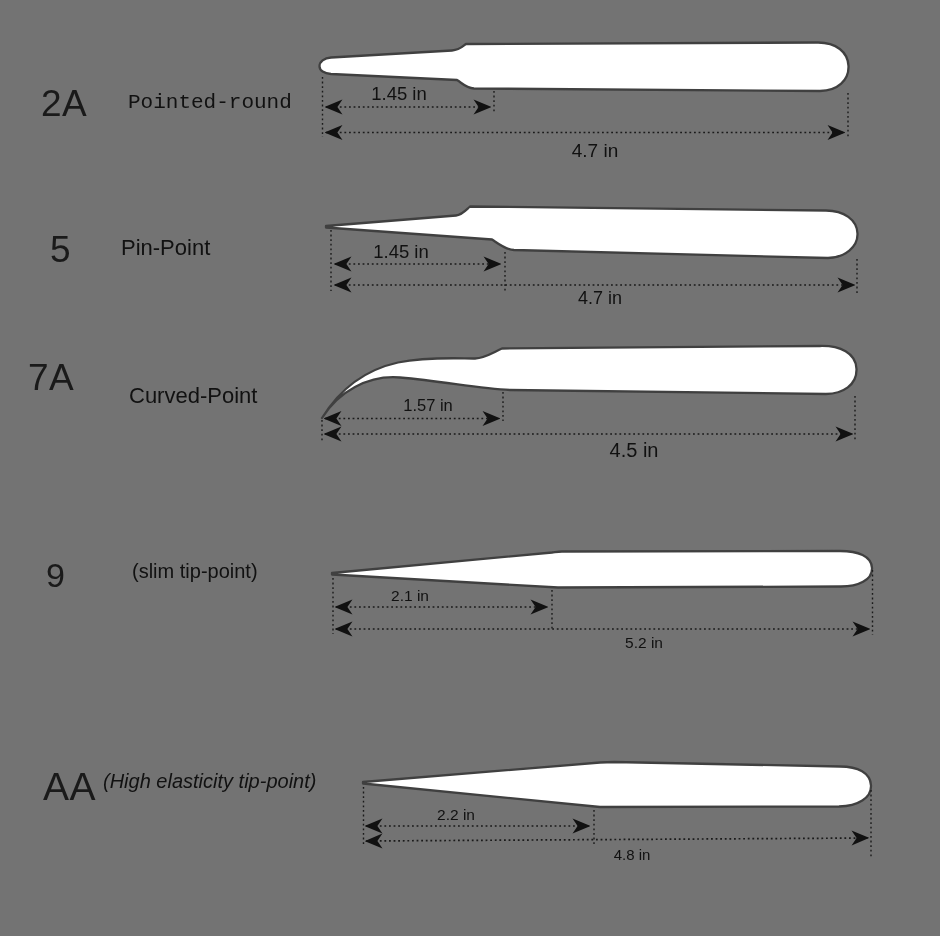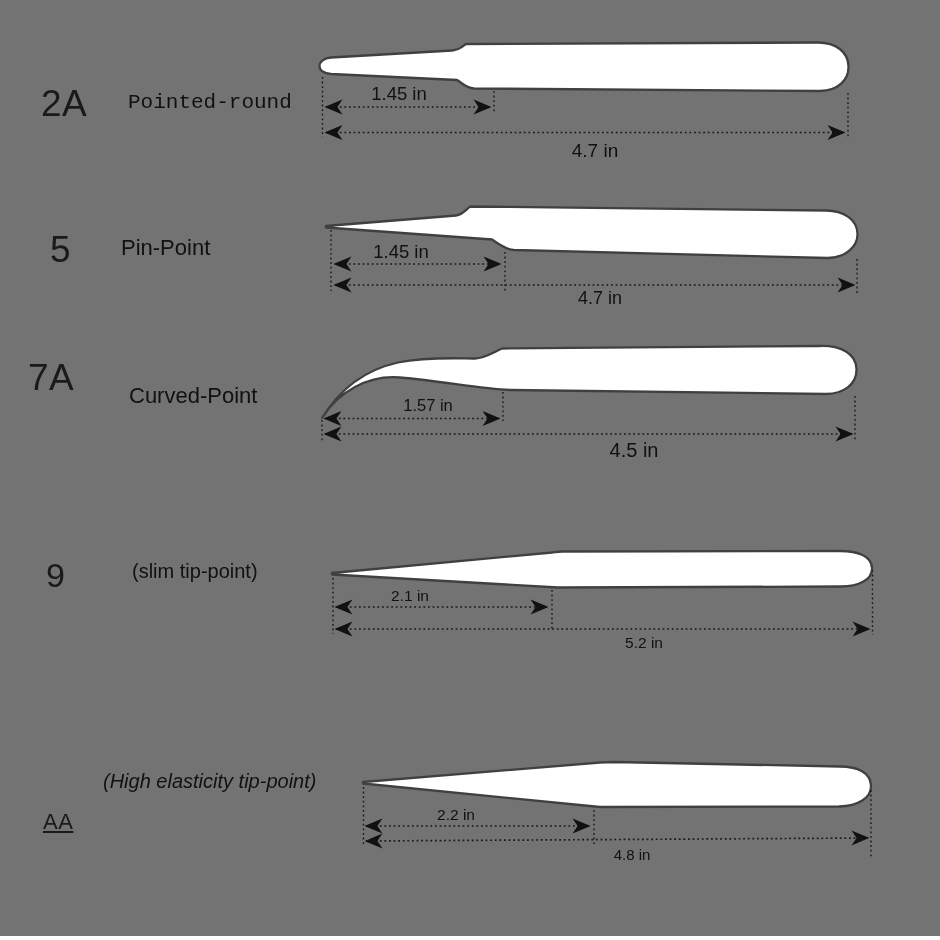--- a/index.html
+++ b/index.html
@@ -66,21 +66,21 @@
 
   <div class="model-label" style="left:50px; top:231px; font-size:37px;">5</div>
   <div class="type-label" style="left:121px; top:237px; font-size:22px;">Pin-Point</div>
 
   <div class="model-label" style="left:28px; top:359px; font-size:37px;">7A</div>
   <div class="type-label" style="left:129px; top:385px; font-size:22px;text-align:right;">Curved-Point</div>
 
   <div class="model-label" style="left:46px; top:558px; font-size:34px;">9</div>
   <div class="type-label" style="left:132px; top:561px; font-size:20px;">(slim tip-point)</div>
 
-  <div class="model-label" style="left:43px; top:811px; font-size:22px;text-decoration:underline;">AA</div>
+  <div class="model-label" style="left:43px; top:767px; font-size:39px;">AA</div>
   <div class="type-label" style="left:103px; top:771px; font-size:20px;font-style:italic;">(High elasticity tip-point)</div>
 
   <svg id="drawing" width="940" height="940" viewBox="0 0 940 940">
     <defs>
       <marker id="arr" viewBox="0 0 10 8" refX="9.3" refY="4" markerWidth="11" markerHeight="9" orient="auto-start-reverse">
         <path d="M0.5,0 L10,4 L0.5,8 L3.2,4 Z" fill="#111111"></path>
       </marker>
     </defs>
 
     <g>

